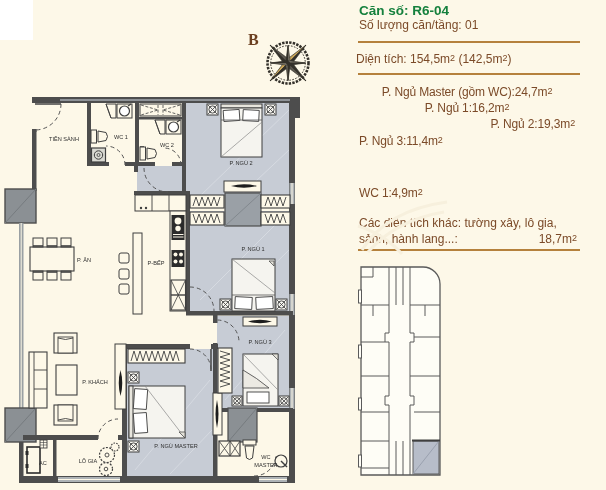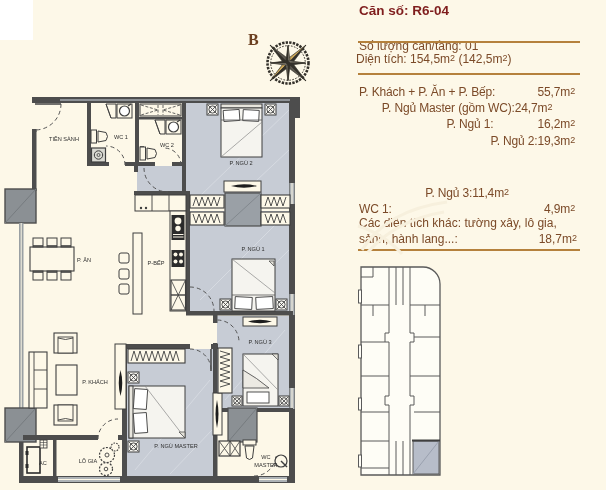--- a/index.html
+++ b/index.html
@@ -9,53 +9,49 @@
   sup{font-size:9px;vertical-align:2px;line-height:0;}
 </style>
 </head>
 <body>
 <div id="stage">
 
   <div style="position:absolute;left:0;top:0;width:33px;height:40px;background:#ffffff;"></div>
 
   <div style="position:absolute;left:359px;top:4px;width:221px;">
 
-    <div style="font-weight:bold;color:#7f1d1d;font-size:13.5px;line-height:13px;">Căn số: R6-04</div>
-
-    <div class="t" style="color:#7b4a28;font-size:12px;line-height:17px;margin-top:21px;">Số lượng căn/tầng: 01</div>
+    <div style="font-weight:bold;color:#15803d;font-size:13.5px;line-height:13px;">Căn số: R6-04</div>
+
+    <div class="t" style="color:#7b4a28;font-size:12px;line-height:17px;">Số lượng căn/tầng: 01</div>
   </div>
 
   <div style="position:absolute;left:358px;top:41px;width:222px;height:0;border-top:2px solid #b5813c;"></div>
 
   <div class="txt" style="left:356px;top:51px;">Diện tích: 154,5m<sup>2</sup> (142,5m<sup>2</sup>)</div>
 
   <div style="position:absolute;left:358px;top:73px;width:222px;height:0;border-top:2px solid #b5813c;"></div>
 
   <div style="position:absolute;left:359px;top:84px;width:216px;color:#7b4a28;font-size:12px;line-height:16.2px;letter-spacing:-0.15px;">
-    <div style="display:flex;justify-content:space-between;">
-        <span>P. Khách + P. Ăn + P. Bếp:</span>
-        <span>55,7m<sup>2</sup></span>
-      </div>
     <div style="display:flex;justify-content:center;">
         <span>P. Ngủ Master (gồm WC):</span>
         <span>24,7m<sup>2</sup></span>
       </div>
-    <div style="display:flex;justify-content:flex-end;gap:44px;">
+    <div style="display:flex;justify-content:center;">
         <span>P. Ngủ 1:</span>
         <span>16,2m<sup>2</sup></span>
       </div>
     <div style="display:flex;justify-content:flex-end;">
         <span>P. Ngủ 2:</span>
         <span>19,3m<sup>2</sup></span>
       </div>
-    <div style="display:flex;justify-content:center;margin-top:36px;">
+    <div style="display:flex;justify-content:flex-start;">
         <span>P. Ngủ 3:</span>
         <span>11,4m<sup>2</sup></span>
       </div>
-    <div style="display:flex;justify-content:space-between;">
+    <div style="display:flex;justify-content:flex-start;margin-top:36px;">
         <span>WC 1:</span>
         <span>4,9m<sup>2</sup></span>
       </div>
   </div>
 
   <div style="position:absolute;left:359px;top:215px;width:218px;color:#7b4a28;font-size:12px;line-height:16.2px;">
     <div>Các diện tích khác: tường xây, lô gia,</div>
     <div style="display:flex;justify-content:space-between;">
         <span>sảnh, hành lang...:</span>
         <span>18,7m<sup>2</sup></span>

